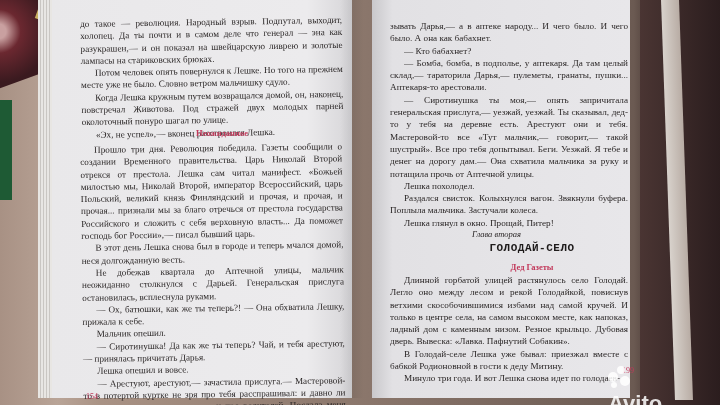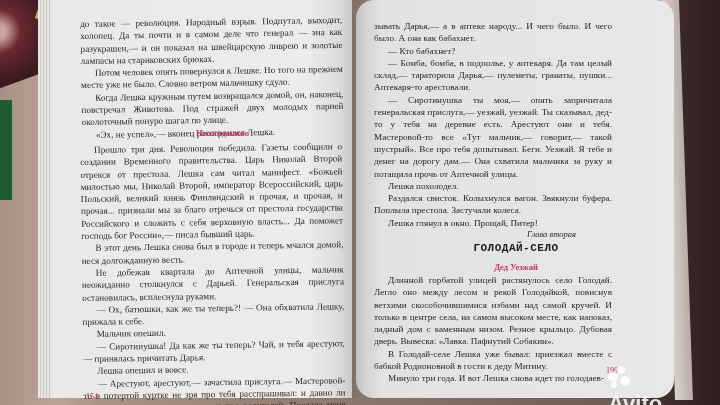--- a/index.html
+++ b/index.html
@@ -7,31 +7,31 @@
   .scene{position:absolute;inset:0;overflow:hidden;}
   .table{position:absolute;left:0;top:0;width:720px;height:405px;background:linear-gradient(90deg,#a89184 0%,#b9a497 8%,#a99284 14%,#6b5a52 88%,#3a2a27 92%,#2a1c1c 100%);}
   .red-obj{position:absolute;left:-20px;top:-10px;width:70px;height:90px;background:radial-gradient(circle at 30% 40%,#c9a0a0 0 10%,#6b2830 30%,#3a1a1f 70%);transform:rotate(-20deg);}
   .green-obj{position:absolute;left:0;top:100px;width:12px;height:100px;background:#1e5a34;}
   .yellow-edge{position:absolute;left:38px;top:0;width:8px;height:20px;background:#c8b060;transform:rotate(20deg);}
   .dark-right{position:absolute;right:0;top:0;width:80px;height:405px;background:linear-gradient(90deg,#4a3533,#2b1d1e);}
   .page-stack-left{position:absolute;left:38px;top:0;width:14px;height:398px;background:repeating-linear-gradient(90deg,#e8e6e3 0 2px,#c9c6c2 2px 3px);}
   .page-stack-right{position:absolute;left:668px;top:0;width:18px;height:400px;background:linear-gradient(90deg,#d8d2cc,#b8aca4);transform:skewX(2deg);}
   .page{position:absolute;top:0;height:398px;background:#e6e6e8;}
   .page.left{left:52px;width:300px;background:linear-gradient(90deg,#e9e8ea 0%,#ecebed 85%,#d6d5d8 100%);}
-  .page.right{left:356px;width:318px;background:linear-gradient(90deg,#c9c8cb 0%,#e2e1e4 8%,#e8e7ea 100%);border-radius:18px;}
+  .page.right{left:372px;width:258px;background:linear-gradient(90deg,#c9c8cb 0%,#e2e1e4 8%,#e8e7ea 100%);}
   .text{position:absolute;font-size:9.2px;line-height:12.3px;color:#2a2626;text-align:justify;}
   .text p{margin:0;text-indent:14px;}
   .text p.noind{text-indent:0;}
   .left .text{left:28px;width:262px;top:18px;transform:rotate(-0.9deg);transform-origin:left top;}
   .left .text2{left:28px;width:262px;top:144px;transform:rotate(-0.8deg);transform-origin:left top;}
   .right .text{left:18px;width:238px;top:20px;}
   .right .text3{left:18px;width:238px;top:274px;}
   .section-title{position:absolute;color:#c2385a;font-size:8.5px;font-weight:bold;text-align:center;}
   .left .section-title{left:120px;top:128px;width:100px;}
-  .right .chapter-label{position:absolute;left:100px;top:229px;width:120px;text-align:right;font-style:italic;font-size:8.5px;color:#2a2626;}
+  .right .chapter-label{position:absolute;left:100px;top:229px;width:120px;text-align:left;font-style:italic;font-size:8.5px;color:#2a2626;}
   .right .chapter-title{position:absolute;left:80px;top:242px;width:160px;text-align:center;font-weight:bold;font-size:11px;font-family:Liberation Mono, monospace;letter-spacing:0.5px;color:#1e1b1b;}
   .right .section-title{left:100px;top:262px;width:120px;}
   .page-num{position:absolute;font-size:8px;color:#c2385a;}
   .left .page-num{left:34px;top:362px;margin-top:30px;}
   .right .page-num{left:250px;top:366px;}
   .watermark{position:absolute;left:608px;top:366px;display:flex;align-items:flex-start;gap:3px;color:rgba(255,255,255,0.85);font-family:"Liberation Sans",sans-serif;font-size:22px;font-weight:bold;flex-direction:column;}
   .dots{position:relative;width:22px;height:22px;}
   .dots span{position:absolute;border-radius:50%;background:rgba(255,255,255,0.85);}
   .d1{left:0;top:6px;width:10px;height:10px;}
   .d2{left:9px;top:0;width:8px;height:8px;}
@@ -72,26 +72,26 @@
     <div class="page-num">154</div>
   </div>
 
   <div class="page right">
     <div class="text">
       <p class="noind">зывать Дарья,— а в аптеке народу... И чего было. И чего было. А она как бабахнет.</p>
       <p>— Кто бабахнет?</p>
       <p>— Бомба, бомба, в подполье, у аптекаря. Да там целый склад,— тараторила Дарья,— пулеметы, гранаты, пушки... Аптекаря-то арестовали.</p>
       <p>— Сиротинушка ты моя,— опять запричитала генеральская прислуга,— уезжай, уезжай. Ты сказывал, дед-то у тебя на деревне есть. Арестуют они и тебя. Мастеровой-то все «Тут мальчик,— говорит,— такой шустрый». Все про тебя допытывал. Беги. Уезжай. Я тебе и денег на дорогу дам.— Она схватила мальчика за руку и потащила прочь от Аптечной улицы.</p>
       <p>Лешка похолодел.</p>
-      <p>Раздался свисток. Колыхнулся вагон. Звякнули буфера. Поплыла престола. Застучали колеса.</p>
+      <p>Раздался свисток. Колыхнулся вагон. Звякнули буфера. Поплыла мальчика. Застучали колеса.</p>
       <p>Лешка глянул в окно. Прощай, Питер!</p>
     </div>
     <div class="chapter-label">Глава вторая</div>
     <div class="chapter-title">ГОЛОДАЙ-СЕЛО</div>
-    <div class="section-title">Дед Уезжай</div>
+    <div class="section-title">Дед Газеты</div>
     <div class="text text3">
       <p>Длинной горбатой улицей растянулось село Голодай. Легло оно между лесом и рекой Голодайкой, повиснув ветхими скособочившимися избами над самой кручей. И только в центре села, на самом высоком месте, как напоказ, ладный дом с каменным низом. Резное крыльцо. Дубовая дверь. Вывеска: «Лавка. Пафнутий Собакин».</p>
       <p>В Голодай-селе Лешка уже бывал: приезжал вместе с бабкой Родионовной в гости к деду Митину.</p>
       <p>Минуло три года. И вот Лешка снова идет по голодаев-</p>
     </div>
     <div class="page-num">199</div>
   </div>
 
   <div class="spine-shadow"></div>
 

